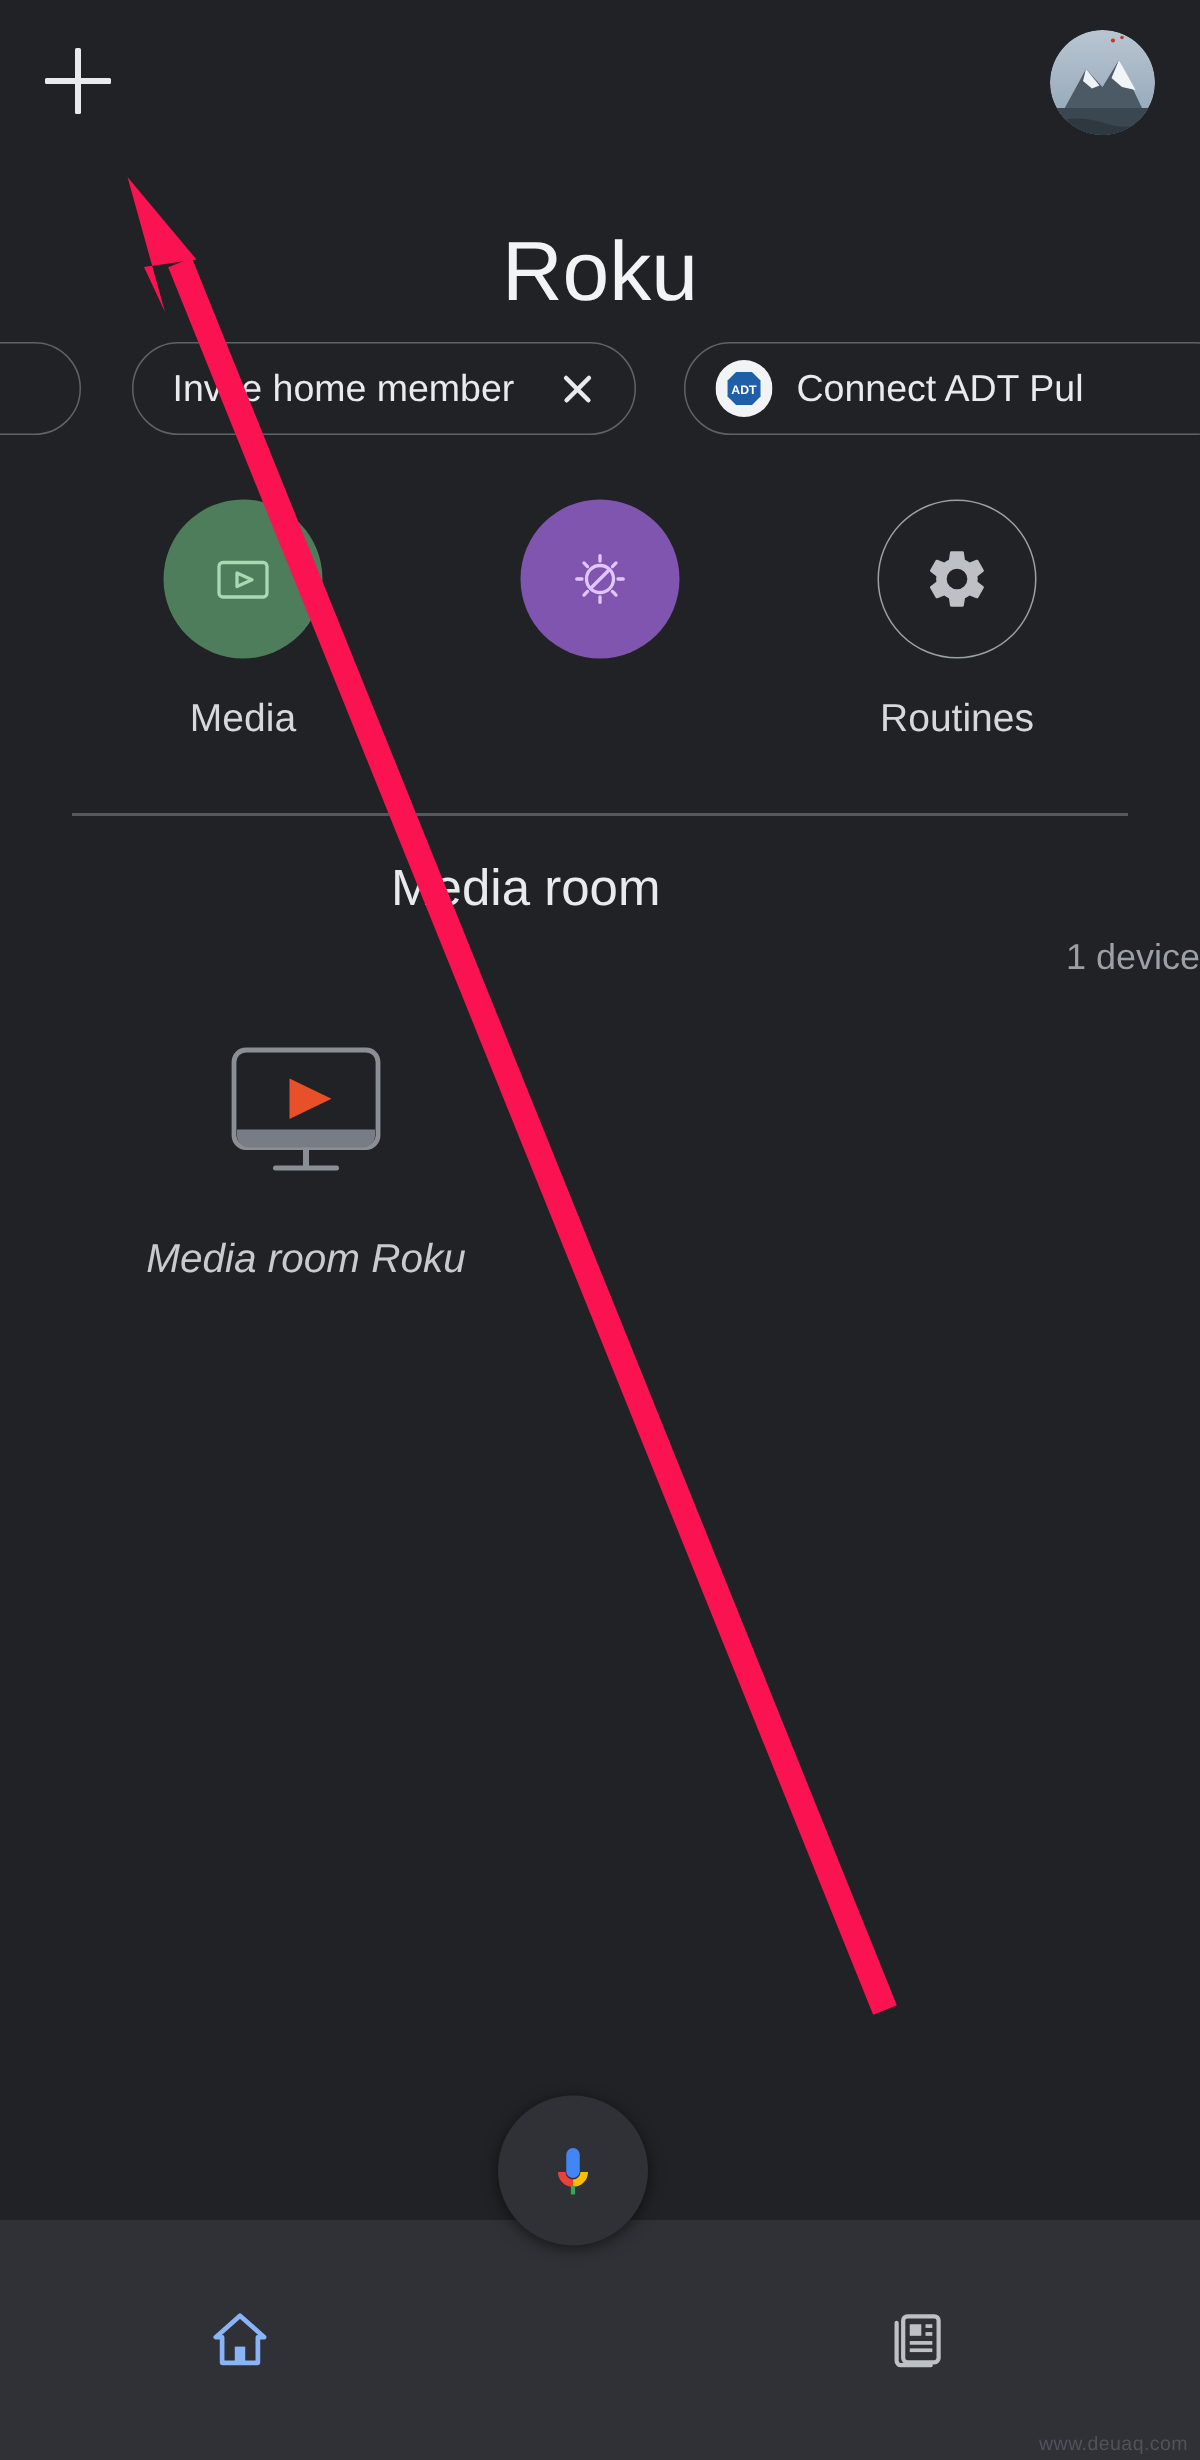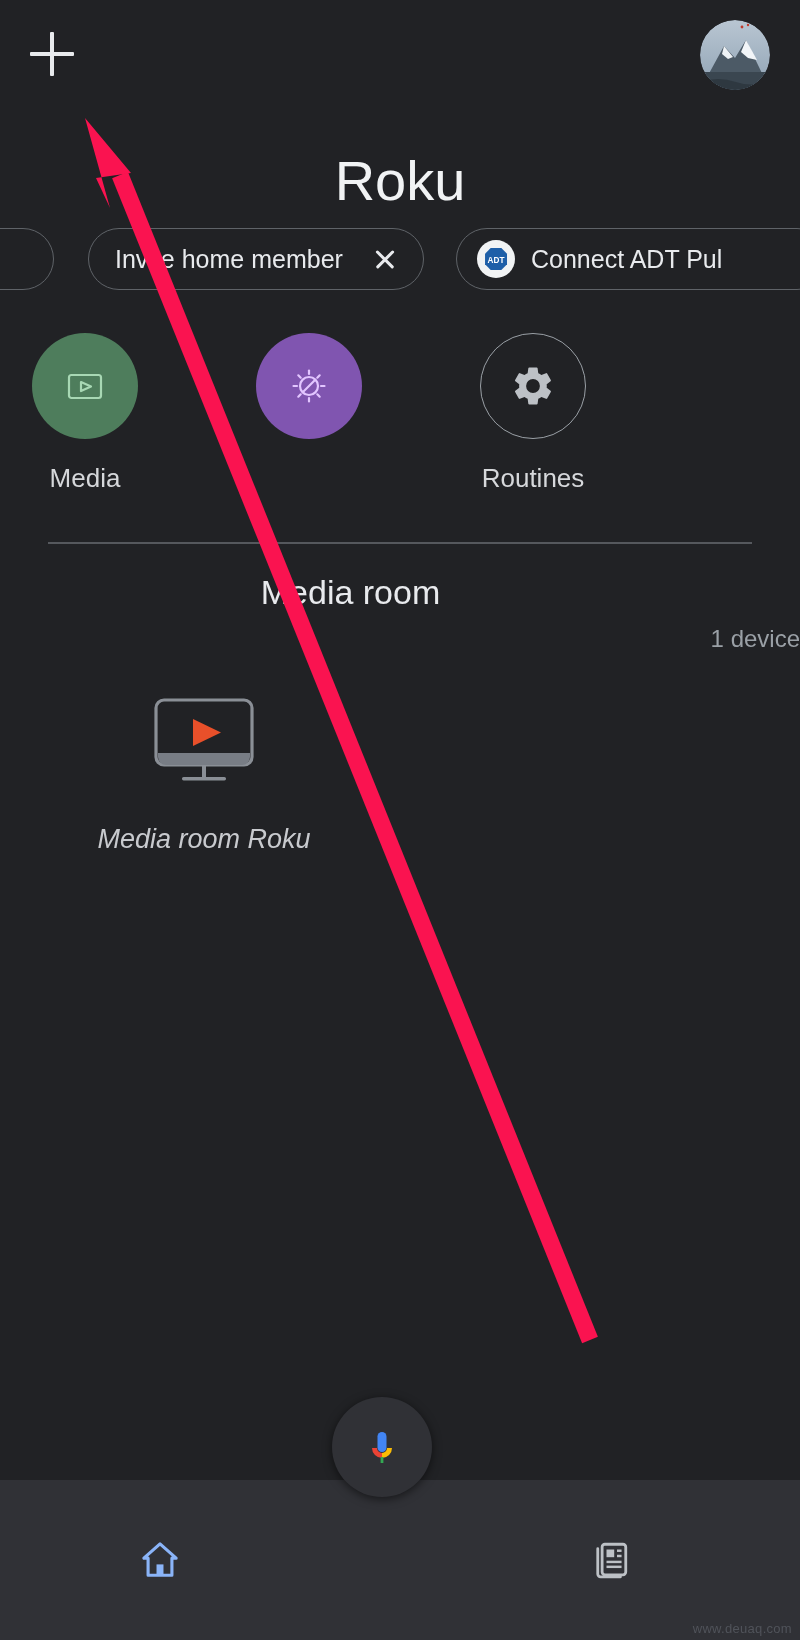--- a/index.html
+++ b/index.html
@@ -72,21 +72,21 @@
     content:""; position:absolute; left:0; top:11px;
     width:24px; height:2.5px; background:#e8eaed; border-radius:2px;
   }
   .chip-close::before { transform:rotate(45deg); }
   .chip-close::after  { transform:rotate(-45deg); }
   .adt-logo { width:38px; height:38px; flex:0 0 auto; margin-right:16px; }
 
   
   .actions {
     position:absolute; top:333px; left:0; width:800px;
-    display:flex; justify-content:flex-start; gap:54px;
+    display:flex; justify-content:center; gap:68px;
   }
   .action { width:170px; text-align:center; cursor:pointer; }
   .action-circle {
     width:106px; height:106px; border-radius:50%;
     margin:0 auto; display:flex; align-items:center; justify-content:center;
   }
   .ac-media    { background:#4e7d5c; }
   .ac-routines { background:#8055b0; }
   .ac-settings { background:transparent; border:1.5px solid #9aa0a6; }
   .action-label {

